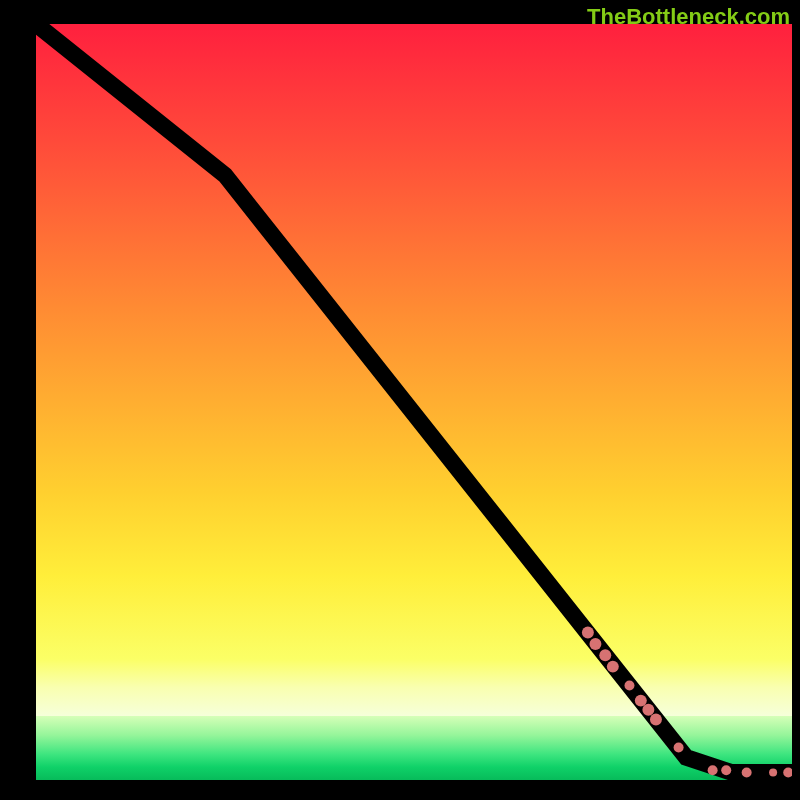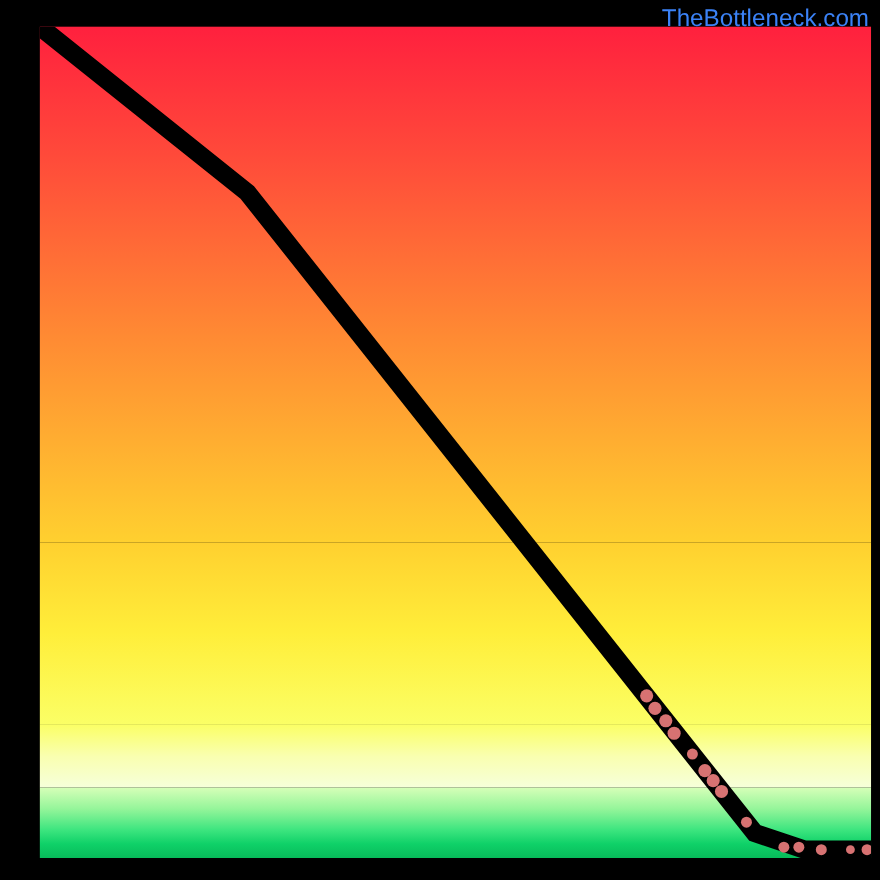--- a/index.html
+++ b/index.html
@@ -8,23 +8,24 @@
     height: 800px;
     background: #000;
     font-family: Arial, Helvetica, sans-serif;
     position: relative;
     overflow: hidden;
   }
   .watermark {
     position: absolute;
     top: 4px;
     right: 10px;
-    color: #3b82f6;
+    color: #84cc16;
     font-size: 22px;
     z-index: 20;
+    font-weight: bold;
   }
   .plot-wrap {
     position: absolute;
     left: 36px;
     top: 24px;
     width: 756px;
     height: 756px;
     background: #000;
   }
   .plot-area {

